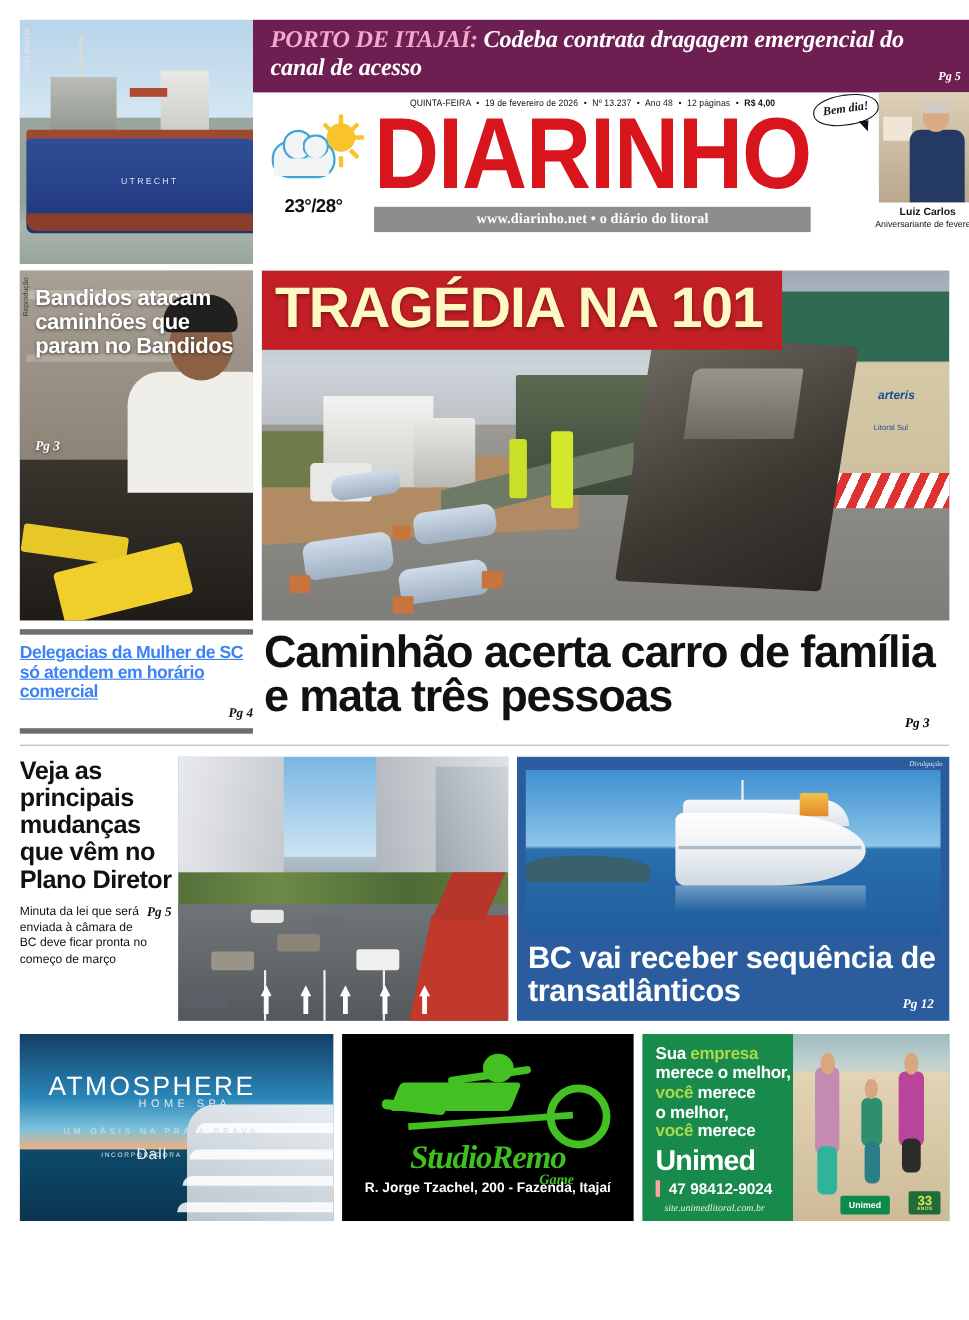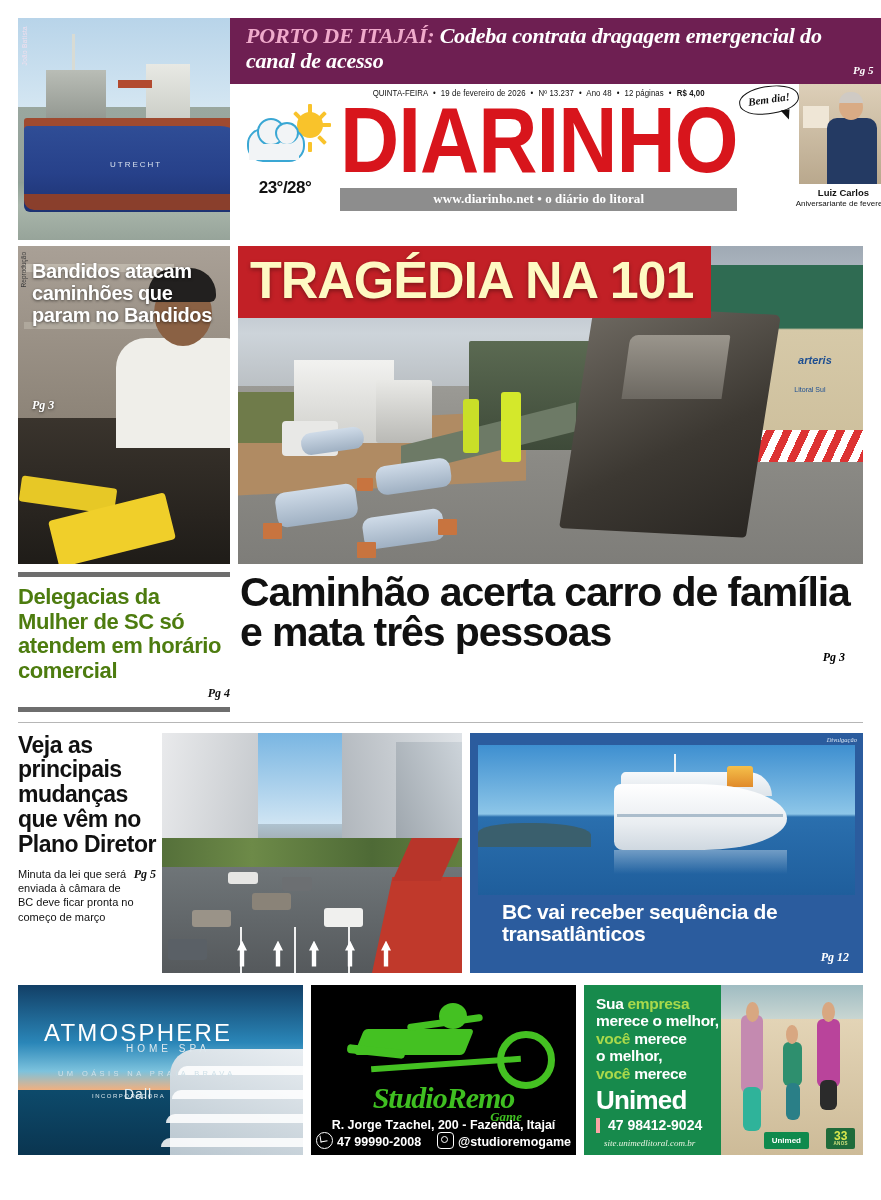--- a/index.html
+++ b/index.html
@@ -291,23 +291,24 @@
     font-family:"Liberation Sans Narrow","Liberation Sans",sans-serif;
     text-shadow:0 2px 4px rgba(0,0,0,.35);
   }
 
   
   .row3{display:flex;margin-top:8px;}
   .deleg{width:212px;flex:0 0 auto;position:relative;}
   .rule-top{height:5px;background:#6e6e6e;}
   .rule-bot{height:5px;background:#6e6e6e;margin-top:6px;}
   .deleg-h{
-    font-weight:bold;font-size:22px;line-height:1.12;color:#4d7c0f;
+    font-weight:bold;font-size:16px;line-height:1.12;color:#3b82f6;
     margin:8px 0 0 0;letter-spacing:-.4px;
     font-family:"Liberation Sans Narrow","Liberation Sans",sans-serif;
+    text-decoration:underline;
   }
   .deleg-pg{
     text-align:right;font-family:"Liberation Serif",serif;
     font-style:italic;font-weight:bold;font-size:12px;margin-top:2px;color:#111;
   }
 
   .lead{flex:1 1 auto;margin-left:10px;position:relative;}
   .lead-h{
     font-weight:bold;font-size:41px;line-height:.98;color:#111;
     letter-spacing:-1.1px;
@@ -386,23 +387,22 @@
   .nv-decks{position:absolute;left:38%;top:18%;width:40%;height:16%;
     background:linear-gradient(#f7f9fb,#dde4ea);border-radius:6px 30px 0 0;}
   .nv-funnel{position:absolute;left:66%;top:14%;width:7%;height:14%;
     background:linear-gradient(#f5c04b,#e08a2a);border-radius:3px 3px 0 0;}
   .nv-mast{position:absolute;left:52%;top:6%;width:2px;height:16%;background:#eef2f5;}
   .nv-stripe{position:absolute;left:37%;top:46%;width:44%;height:3px;background:#8fa7bb;opacity:.7;}
   .nv-refl{position:absolute;left:36%;top:70%;width:46%;height:16%;
     background:linear-gradient(rgba(255,255,255,.35),rgba(255,255,255,0));}
   .nv-h{
     position:absolute;left:10px;right:10px;top:168px;
-    color:#fff;font-weight:bold;font-size:21px;line-height:1.08;letter-spacing:-.4px;
+    color:#fff;font-weight:bold;font-size:28px;line-height:1.08;letter-spacing:-.4px;
     font-family:"Liberation Sans Narrow","Liberation Sans",sans-serif;
-    margin-left:22px;
   }
   .nv-pg{
     position:absolute;right:14px;bottom:8px;color:#fff;
     font-family:"Liberation Serif",serif;font-style:italic;font-weight:bold;font-size:12px;
   }
 
   
   .ads{display:flex;margin-top:12px;gap:8px;height:170px;}
   .ad{position:relative;overflow:hidden;}
 
@@ -736,24 +736,20 @@
         <div class="remo-wheel"></div>
         <div class="remo-rail"></div>
         <div class="remo-body"></div>
         <div class="remo-arm"></div>
         <div class="remo-leg"></div>
         <div class="remo-head"></div>
       </div>
       <div class="remo-name">StudioRemo</div>
       <div class="remo-sub">Game</div>
       <div class="remo-addr">R. Jorge Tzachel, 200 - Fazenda, Itajaí</div>
-      <div class="remo-contact">
-        <span><span class="ic-wa"></span><span>47 99990-2008</span></span>
-        <span><span class="ic-ig"></span><span>@studioremogame</span></span>
-      </div>
     </div>
 
     <div class="ad ad-uni">
       <div class="uni-left">
         <div class="uni-txt"><span>Sua </span><span class="uni-acc">empresa</span></div>
         <div class="uni-txt">merece o melhor,</div>
         <div class="uni-txt"><span class="uni-acc">você</span><span> merece</span></div>
         <div class="uni-txt">o melhor,</div>
         <div class="uni-txt"><span class="uni-acc">você</span><span> merece</span></div>
         <div class="uni-big">Unimed</div>

